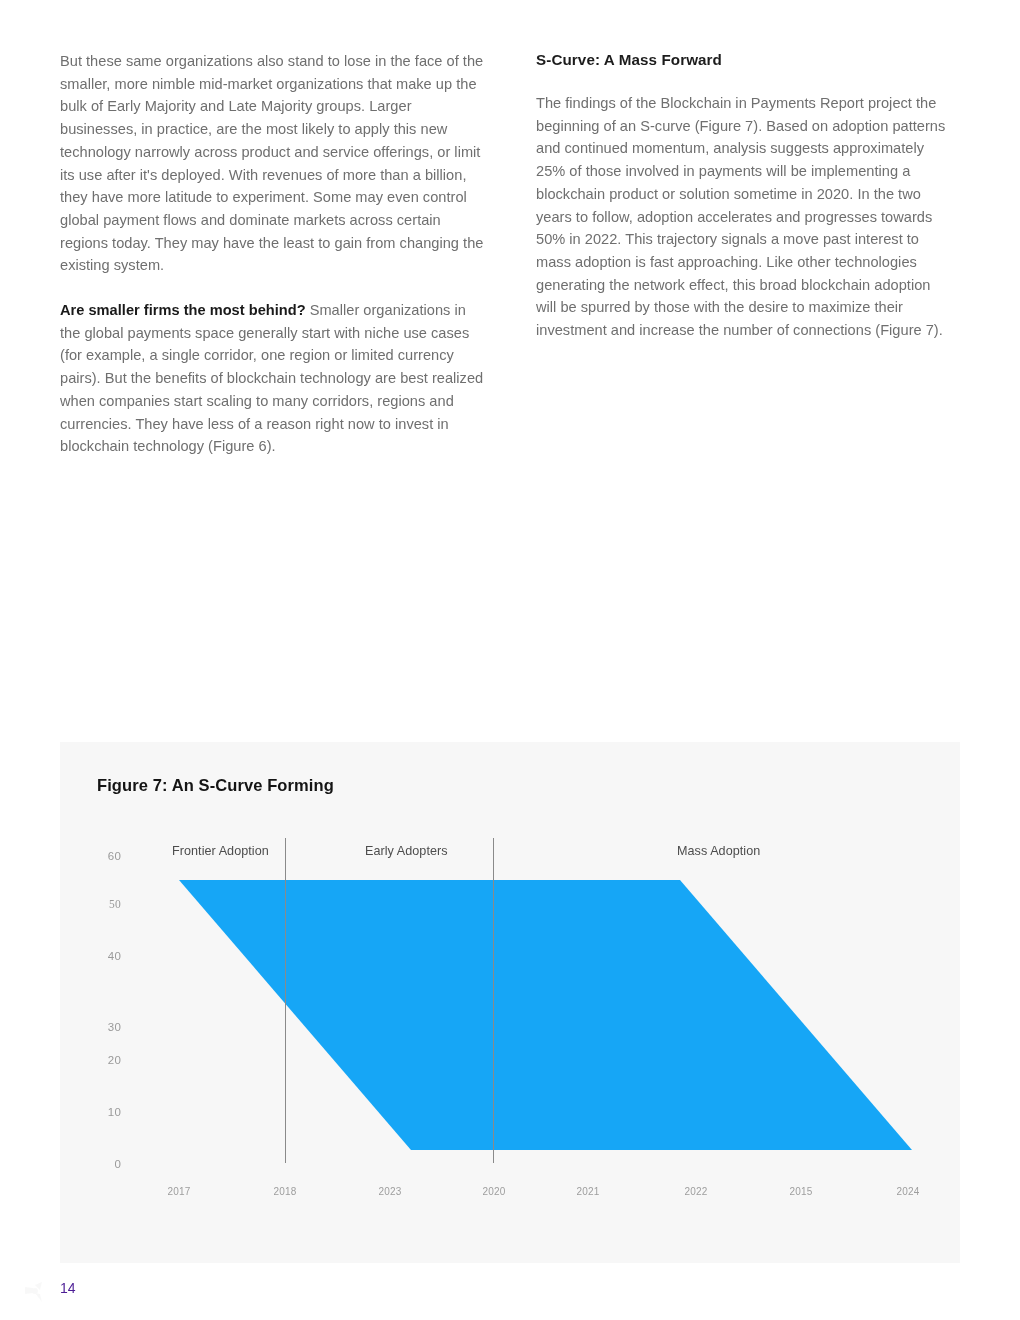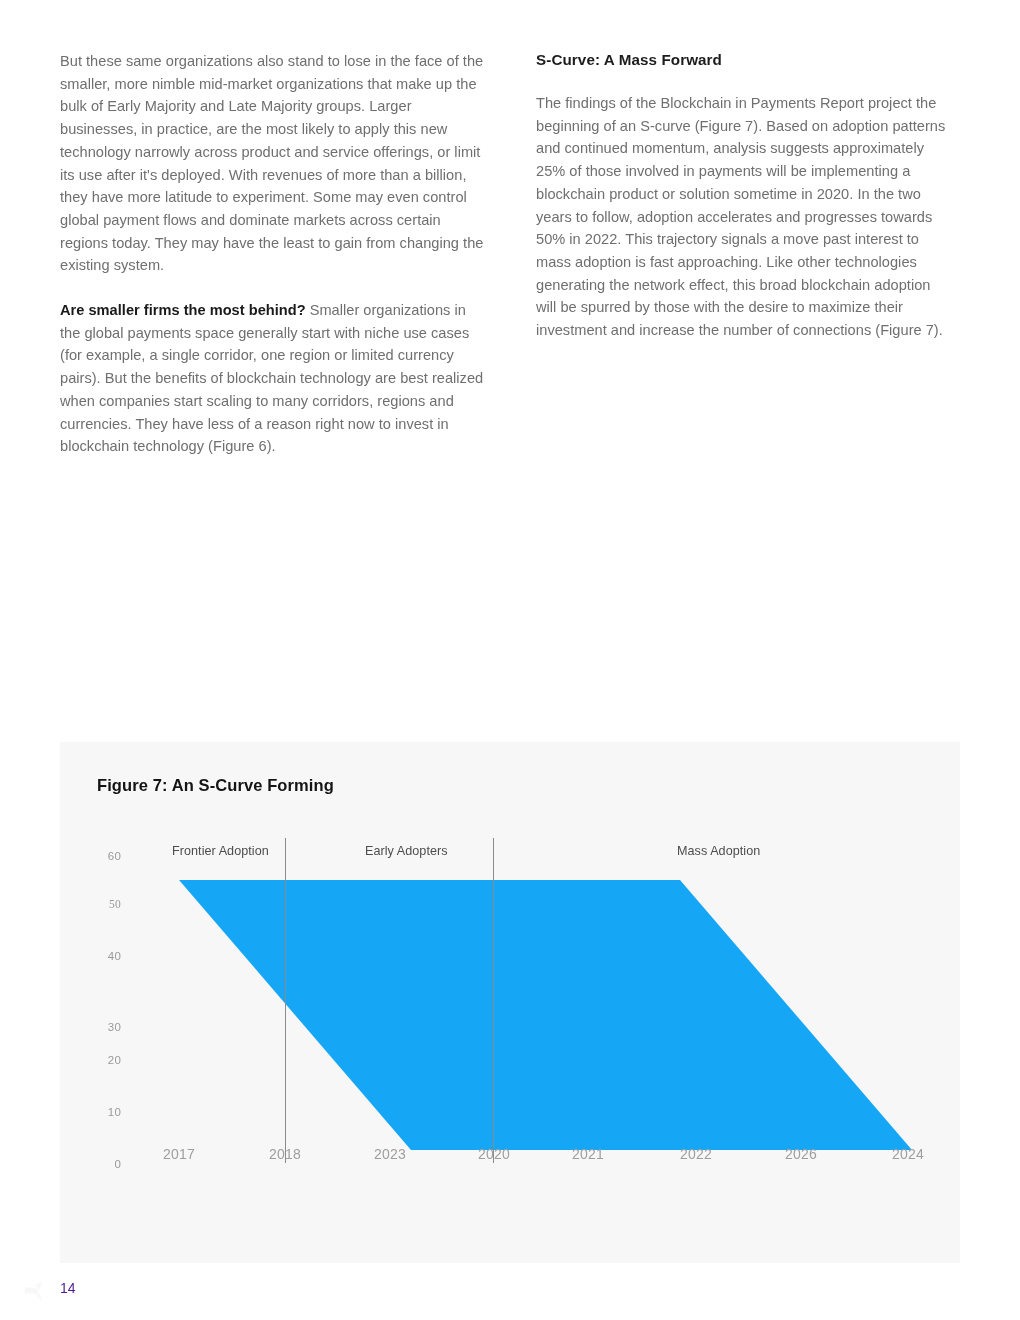--- a/index.html
+++ b/index.html
@@ -89,24 +89,24 @@
     text-align: right;
     font-size: 11.5px;
     color: #9a9a9a;
     letter-spacing: 0.2px;
   }
 
   .x-tick {
     position: absolute;
     width: 60px;
     text-align: center;
-    font-size: 14px;
+    font-size: 10px;
     color: #9e9e9e;
     letter-spacing: 0.2px;
-    top: 404px;
+    top: 444px;
   }
 
   .phase-label {
     position: absolute;
     top: 102px;
     font-size: 12.6px;
     color: #4d4d4d;
     white-space: nowrap;
     letter-spacing: 0.05px;
     margin-left: 24px;
@@ -191,21 +191,21 @@
     <div class="phase-label" style="left:88px;">Frontier Adoption</div>
     <div class="phase-label" style="left:281px;">Early Adopters</div>
     <div class="phase-label" style="left:593px;">Mass Adoption</div>
 
     <div class="x-tick" style="left:89px;">2017</div>
     <div class="x-tick" style="left:195px;">2018</div>
     <div class="x-tick" style="left:300px;">2023</div>
     <div class="x-tick" style="left:404px;">2020</div>
     <div class="x-tick" style="left:498px;">2021</div>
     <div class="x-tick" style="left:606px;">2022</div>
-    <div class="x-tick" style="left:711px;">2026</div>
+    <div class="x-tick" style="left:711px;">2015</div>
     <div class="x-tick" style="left:818px;">2024</div>
 
   </div>
 </div>
 
 <div class="footer">
   <svg class="footer-mark" viewBox="0 0 22 20" aria-hidden="true">
     <path d="M11 3 L18 0 L16 8 Z" fill="#ececec"></path>
     <path d="M11 11 L18 20 L16 12 Z" fill="#ececec"></path>
     <path d="M9 6 L1 5 L1 12 L9 11 Z" fill="#ececec"></path>

